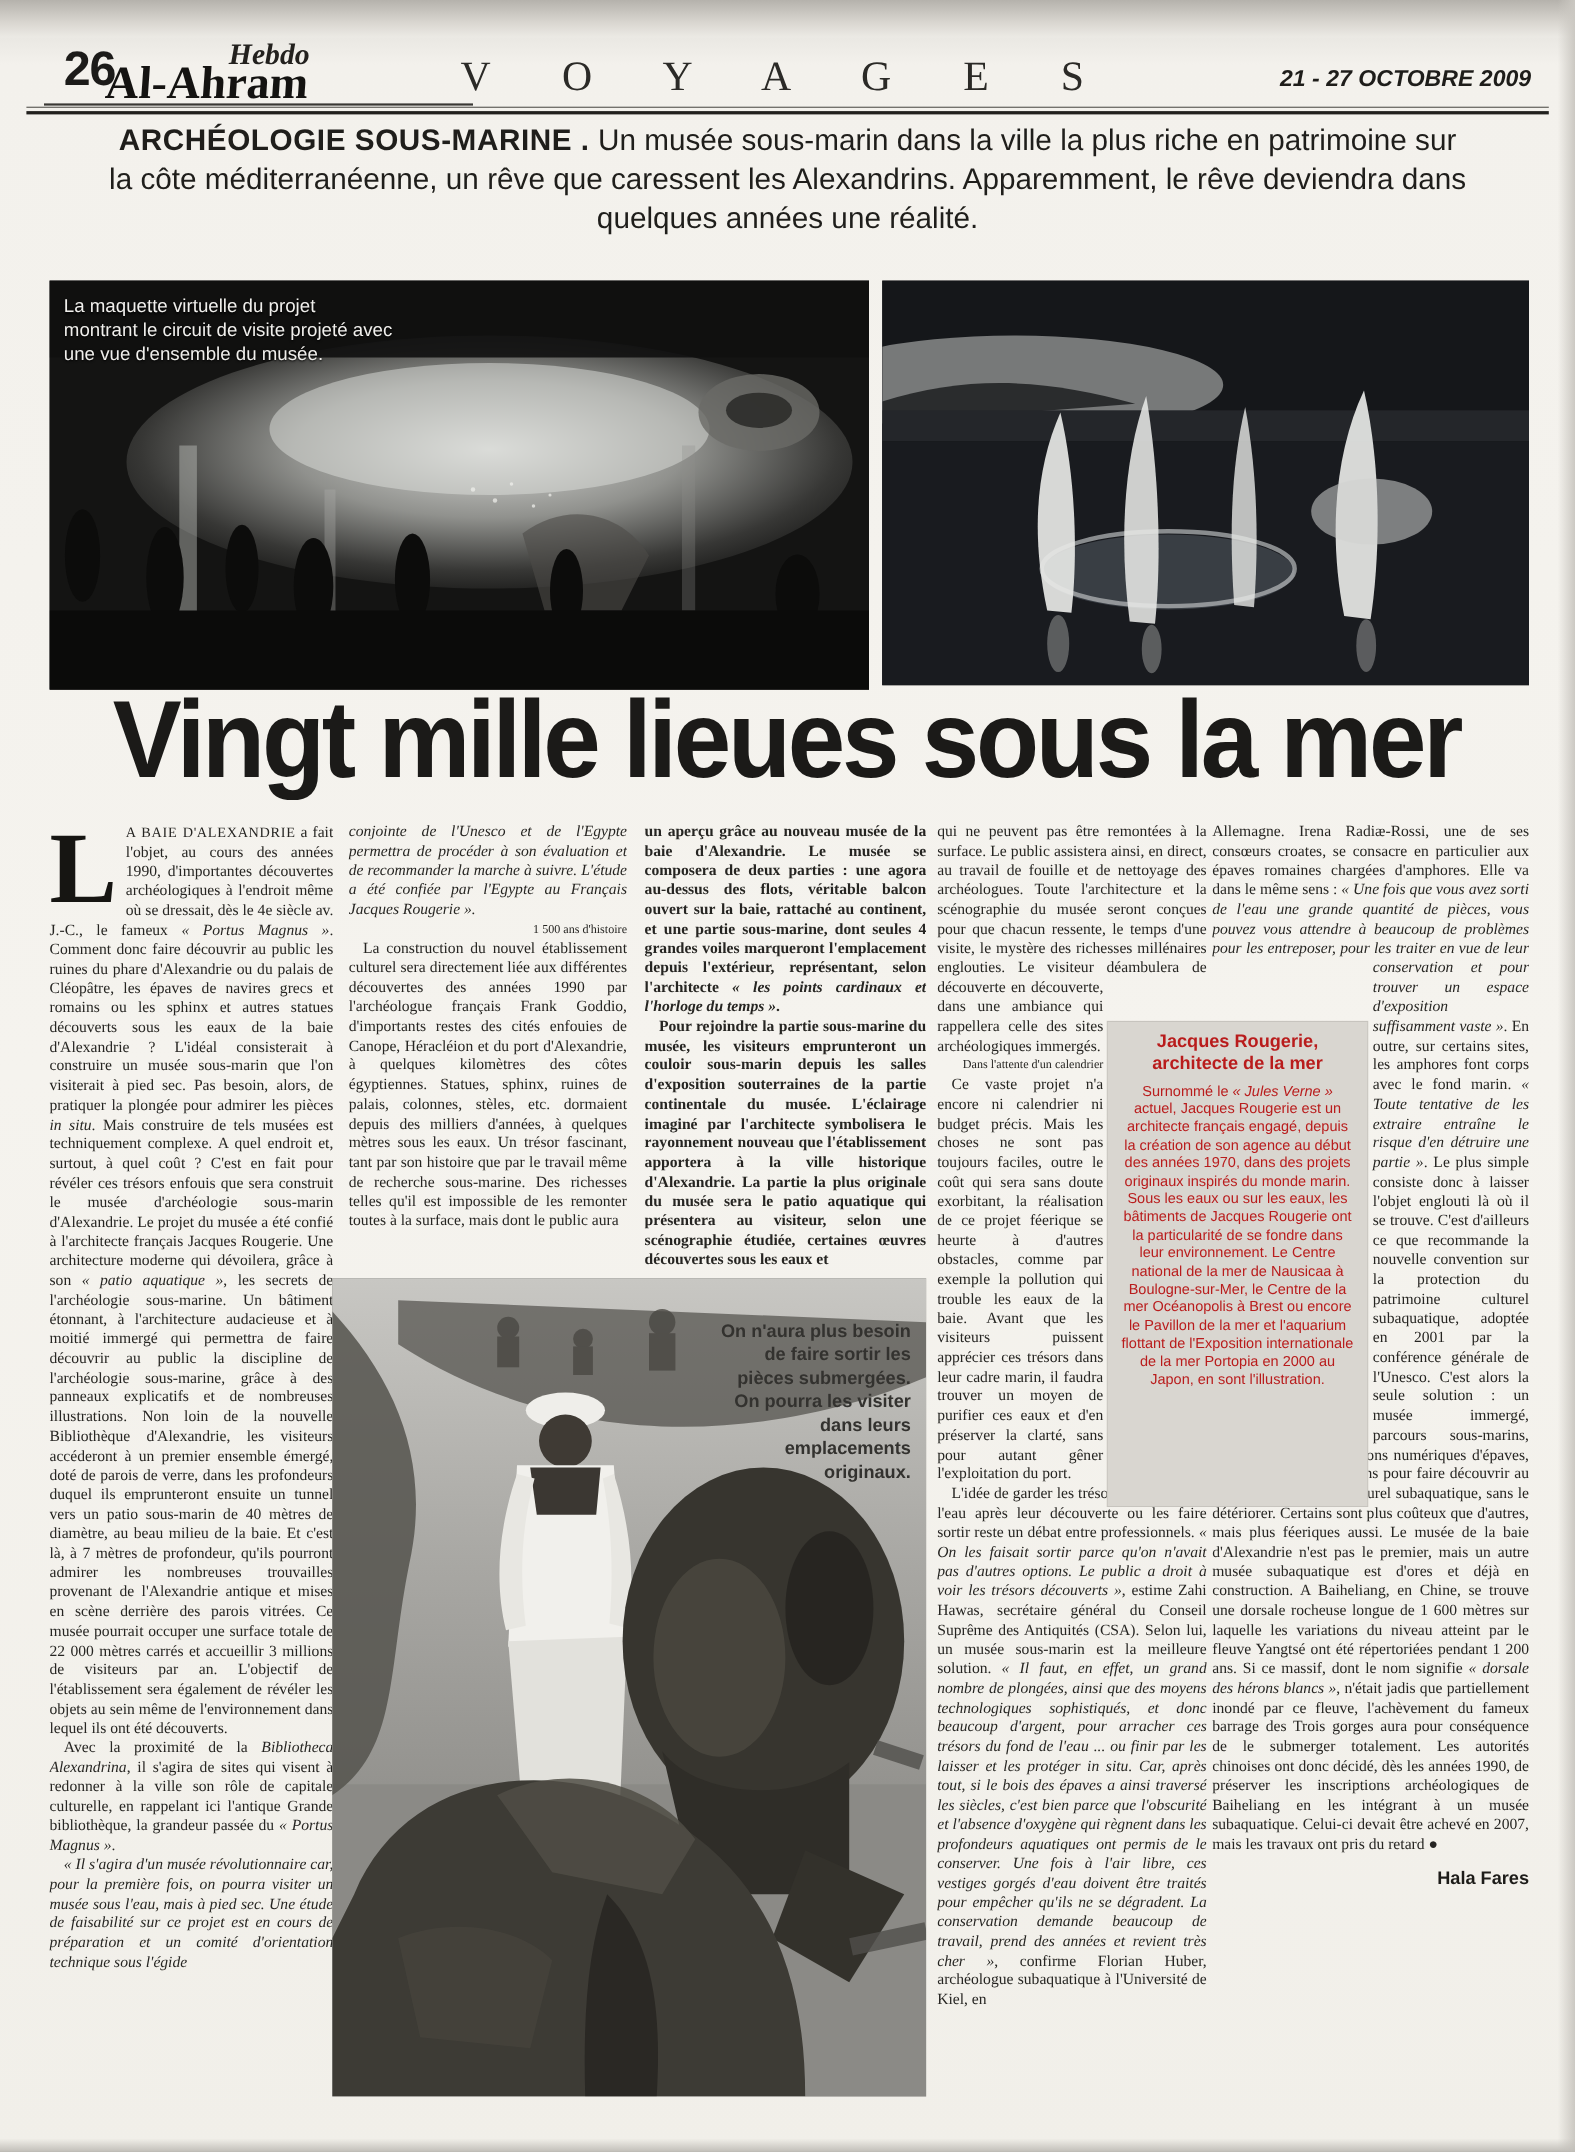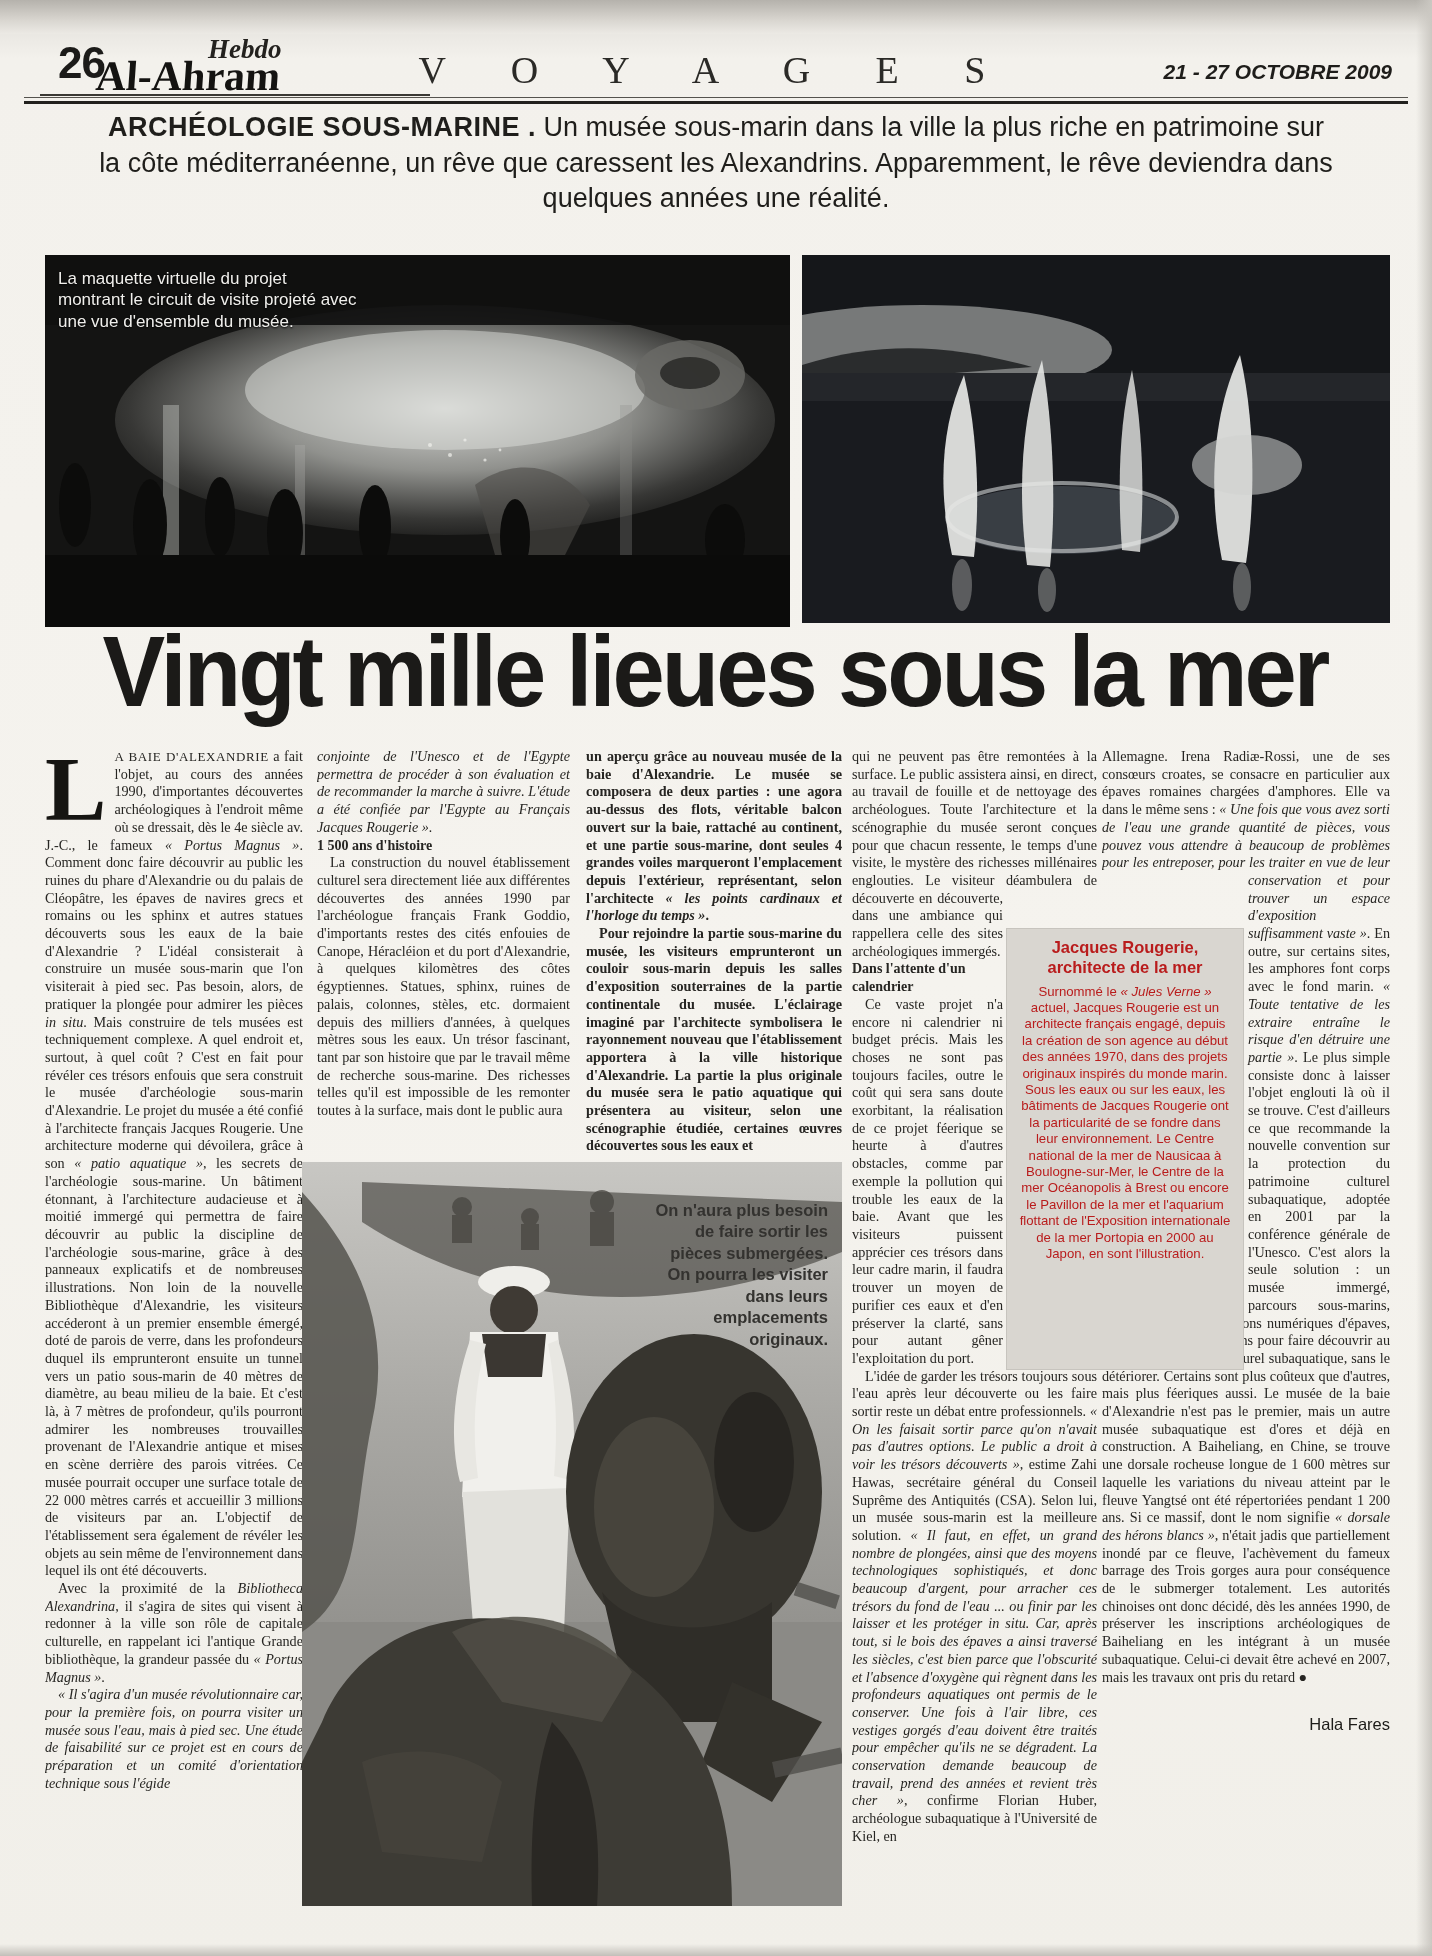--- a/index.html
+++ b/index.html
@@ -41,25 +41,25 @@
   #col1{left:45px;width:258px;height:1190px;}
   #col2{left:317px;width:253px;height:412px;}
   #col3{left:586px;width:256px;height:412px;font-weight:bold;}
   #col4{left:852px;width:245px;height:1168px;}
   #col5{left:1102px;width:288px;height:1168px;}
   .col p{margin:0;}
   .col p + p{text-indent:13px;}
   .i{font-style:italic;}
   .lead-caps{font-size:13px;letter-spacing:0.6px;}
   .dropcap{float:left;font-weight:bold;font-size:92px;line-height:74px;padding:4px 8px 0 0;color:#161512;}
-  .subhead{text-align:left;font-weight:bold;font-size:14px;margin:9px 0 5px;text-indent:0 !important;}
+  .subhead{text-align:right;font-weight:normal;font-size:11px;margin:9px 0 5px;text-indent:0 !important;}
   .sp{display:block;}
   .spr{float:right;width:94px;height:444px;}
   .spl{float:left;width:146px;height:442px;}
-  #author{text-align:right;font-family:"Liberation Sans",sans-serif;font-weight:normal;font-size:16.5px;margin-top:30px;color:#1d1c19;}
+  #author{text-align:right;font-family:"Liberation Sans",sans-serif;font-weight:bold;font-size:16.5px;margin-top:14px;color:#1d1c19;}
   
   #sidebar-box{left:1006px;top:928px;width:238px;height:442px;background:#d9d6d0;box-shadow:0 0 0 1px #c7c4be inset;
         font-family:"Liberation Sans","DejaVu Sans",sans-serif;text-align:center;color:#b91c1c;
         padding:10px 12px;box-sizing:border-box;}
   #sidebar-title{font-weight:bold;font-size:16.5px;line-height:1.2;margin-bottom:6px;}
   #sidebar-body{font-size:13.2px;line-height:16.4px;}
 </style>
 </head>
 <body>
 

